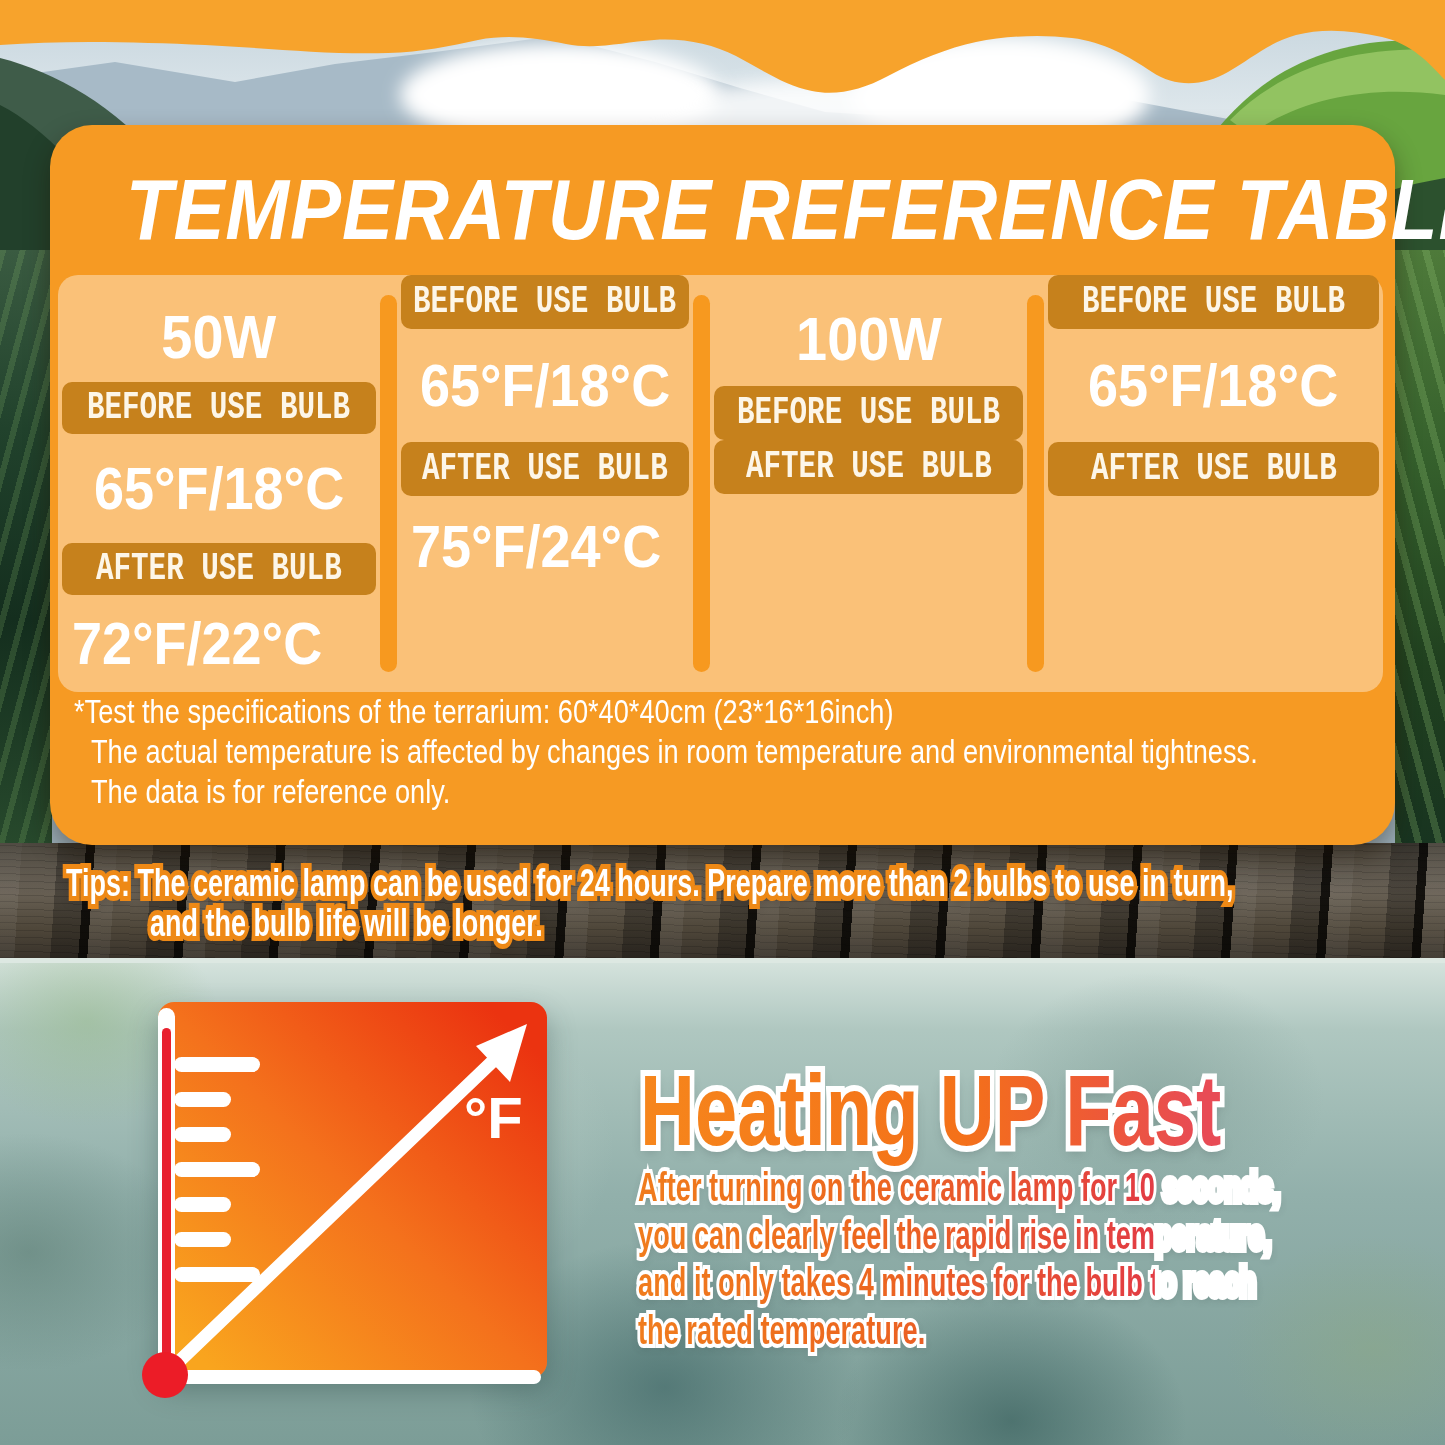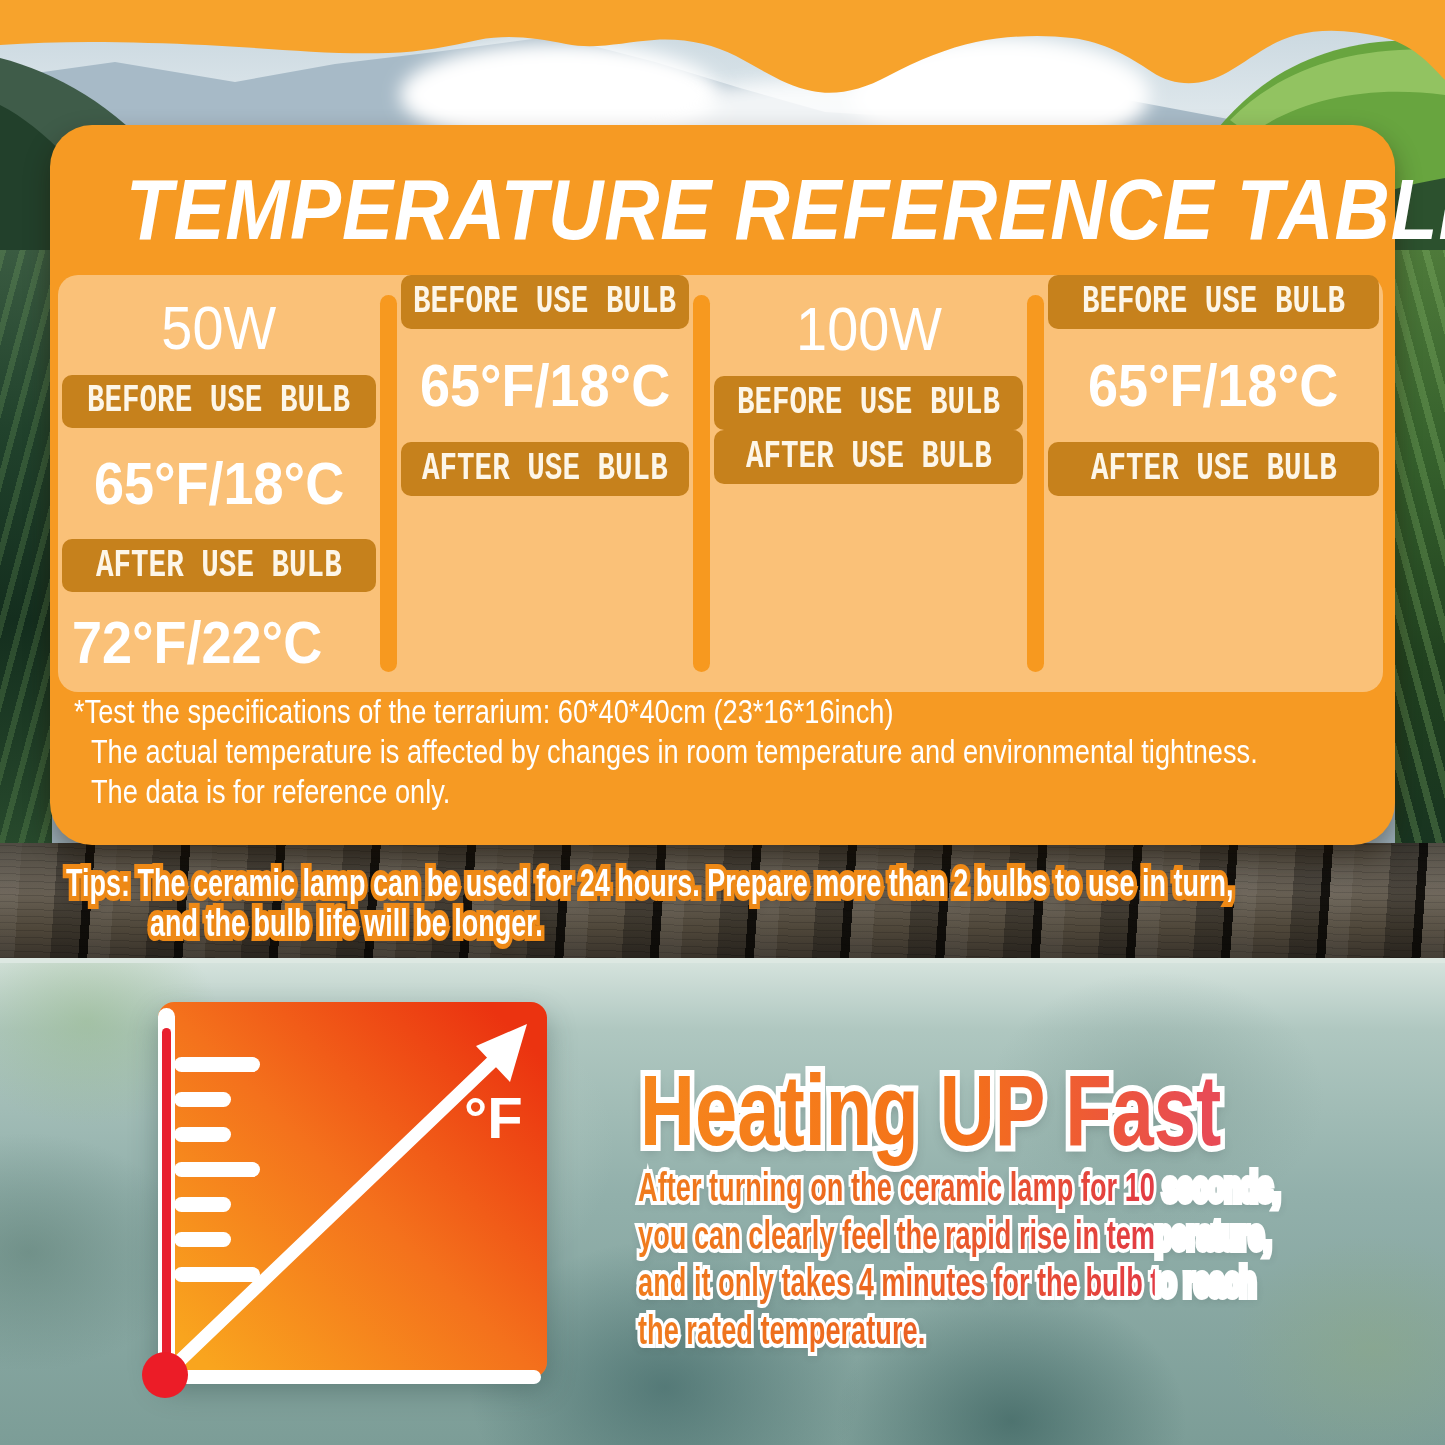--- a/index.html
+++ b/index.html
@@ -31,21 +31,21 @@
   .p-title{position:absolute;left:0;right:0;top:38px;text-align:center;
     font-size:85px;line-height:1.1;font-weight:bold;font-style:italic;color:#fff;
     letter-spacing:1px;white-space:nowrap;}
   .p-title span{display:inline-block;transform:scaleX(.9);transform-origin:center;}
 
   .tbody{position:absolute;left:8px;top:150px;width:1325px;height:417px;
     background:#FAC178;border-radius:20px;}
   .stripe{position:absolute;top:20px;bottom:20px;width:17px;border-radius:9px;background:#F7991F;}
   .col{position:absolute;top:0;height:100%;display:flex;flex-direction:column;}
   .r-watt{height:95px;display:flex;align-items:center;justify-content:center;
-    font-size:62px;font-weight:normal;color:#fff;padding-top:6px;}
+    font-size:62px;font-weight:bold;color:#fff;padding-top:16px;}
   .r-watt span{display:inline-block;transform:scaleX(.9);}
   .bar{height:54px;margin:0 4px;background:#C6811C;border-radius:10px;
     display:flex;align-items:center;justify-content:center;
     font-size:39px;font-weight:bold;color:#FDF6E8;white-space:nowrap;font-family:Liberation Mono, monospace;}
   .bar span{display:inline-block;transform:scaleX(.75);}
   .r-val1{height:113px;display:flex;align-items:center;justify-content:center;
     font-size:60px;font-weight:bold;color:#fff;}
   .r-val2{height:101px;display:flex;align-items:center;
     font-size:60px;font-weight:bold;color:#fff;}
   .r-val1 span,.r-val2 span{display:inline-block;transform:scaleX(.9);}
@@ -173,20 +173,23 @@
       <div class="col" style="left:339px;width:296px;">
         <div class="bar">
             <span>BEFORE USE BULB</span>
           </div>
         <div class="r-val1">
             <span>65°F/18°C</span>
           </div>
         <div class="bar">
             <span>AFTER USE BULB</span>
           </div>
+        <div class="r-val2">
+            <span>75°F/24°C</span>
+          </div>
       </div>
 
       <div class="col" style="left:652px;width:317px;">
         <div class="r-watt">
             <span>100W</span>
           </div>
         <div class="bar">
             <span>BEFORE USE BULB</span>
           </div>
         <div class="bar">

